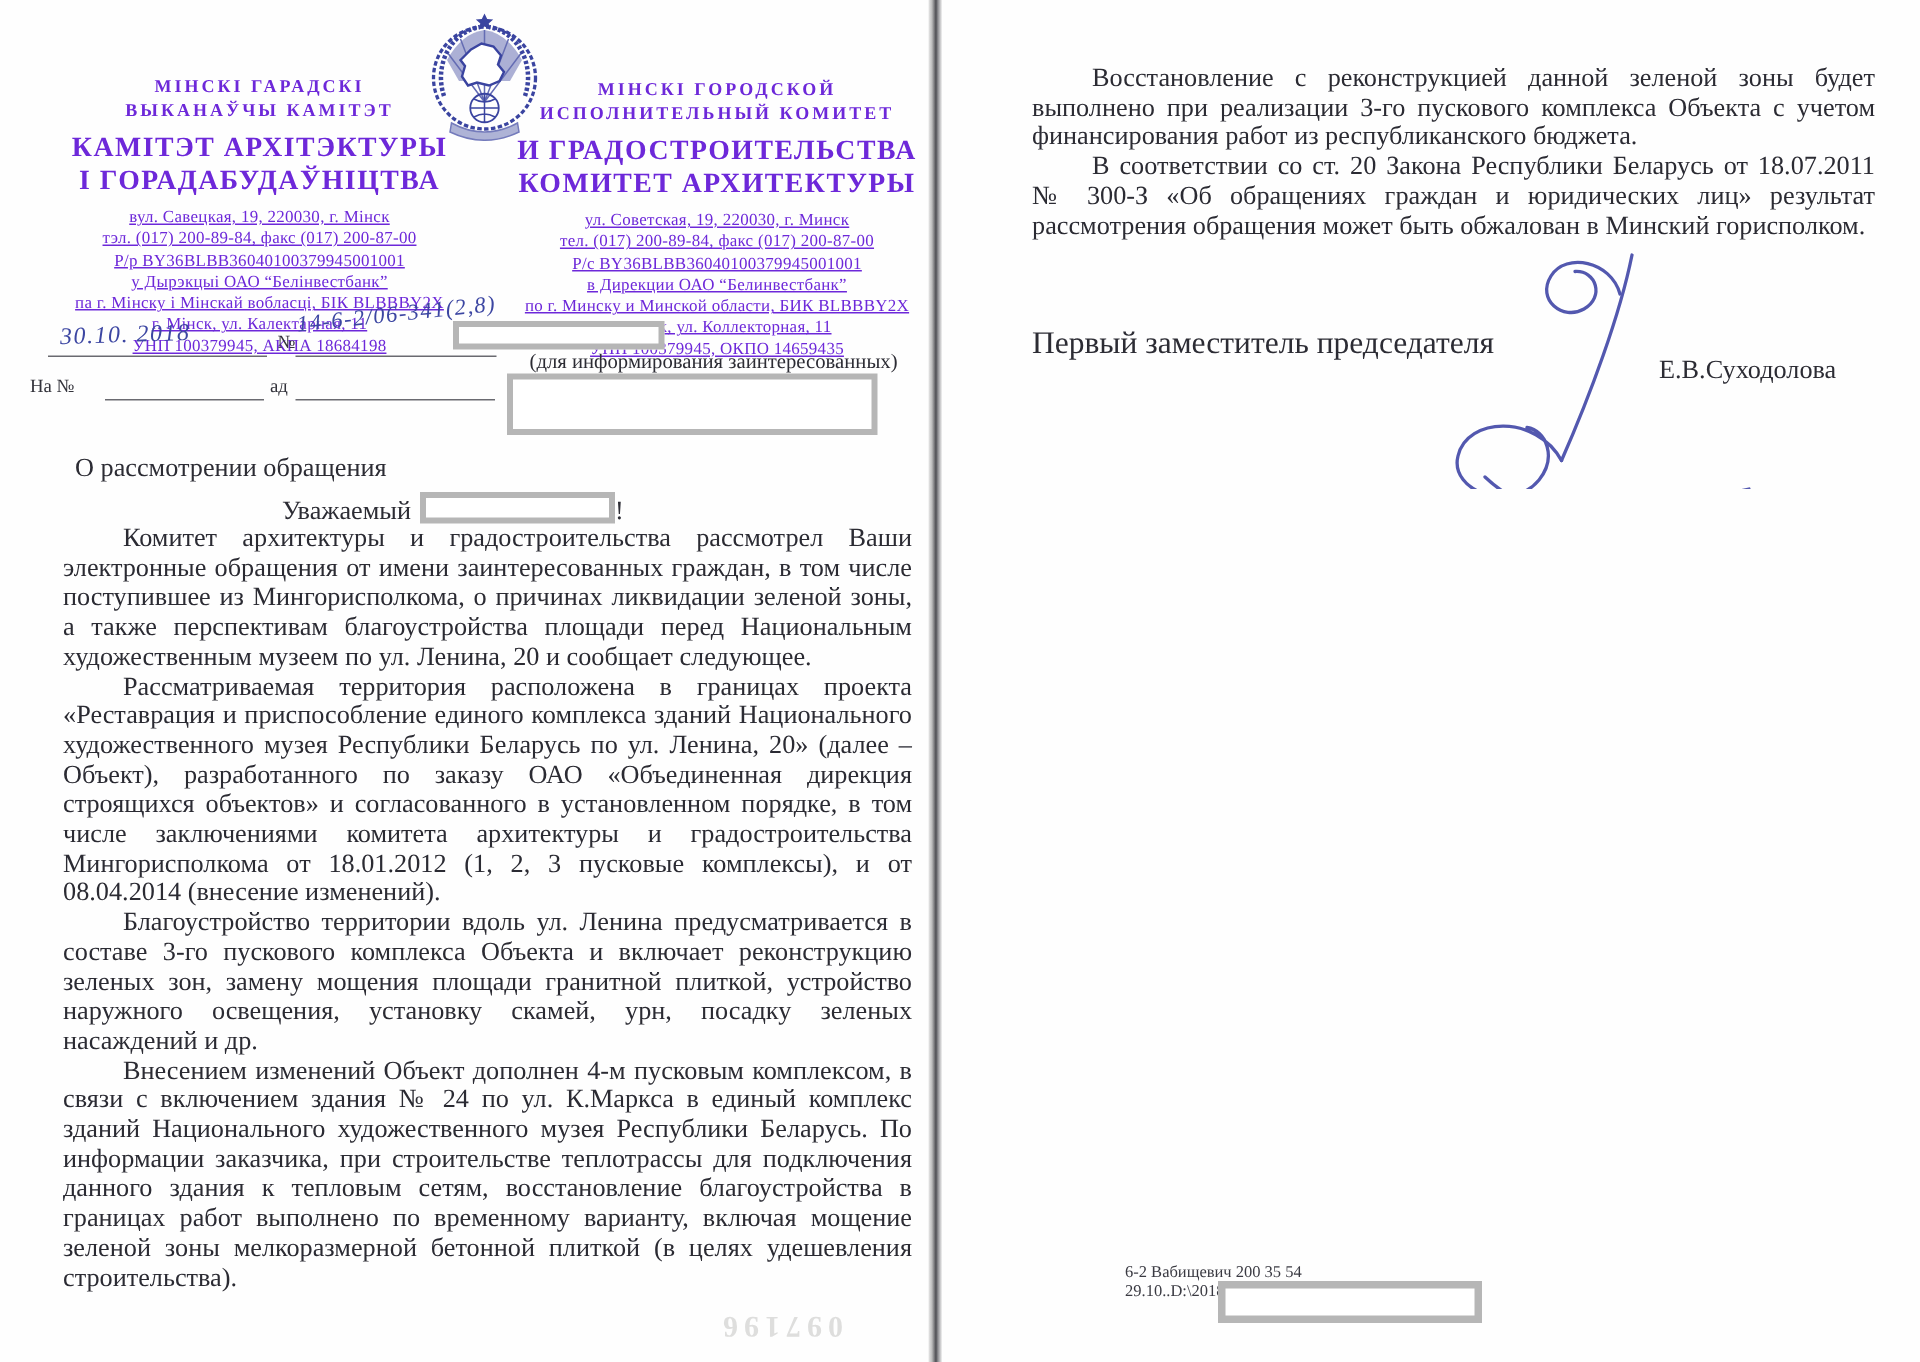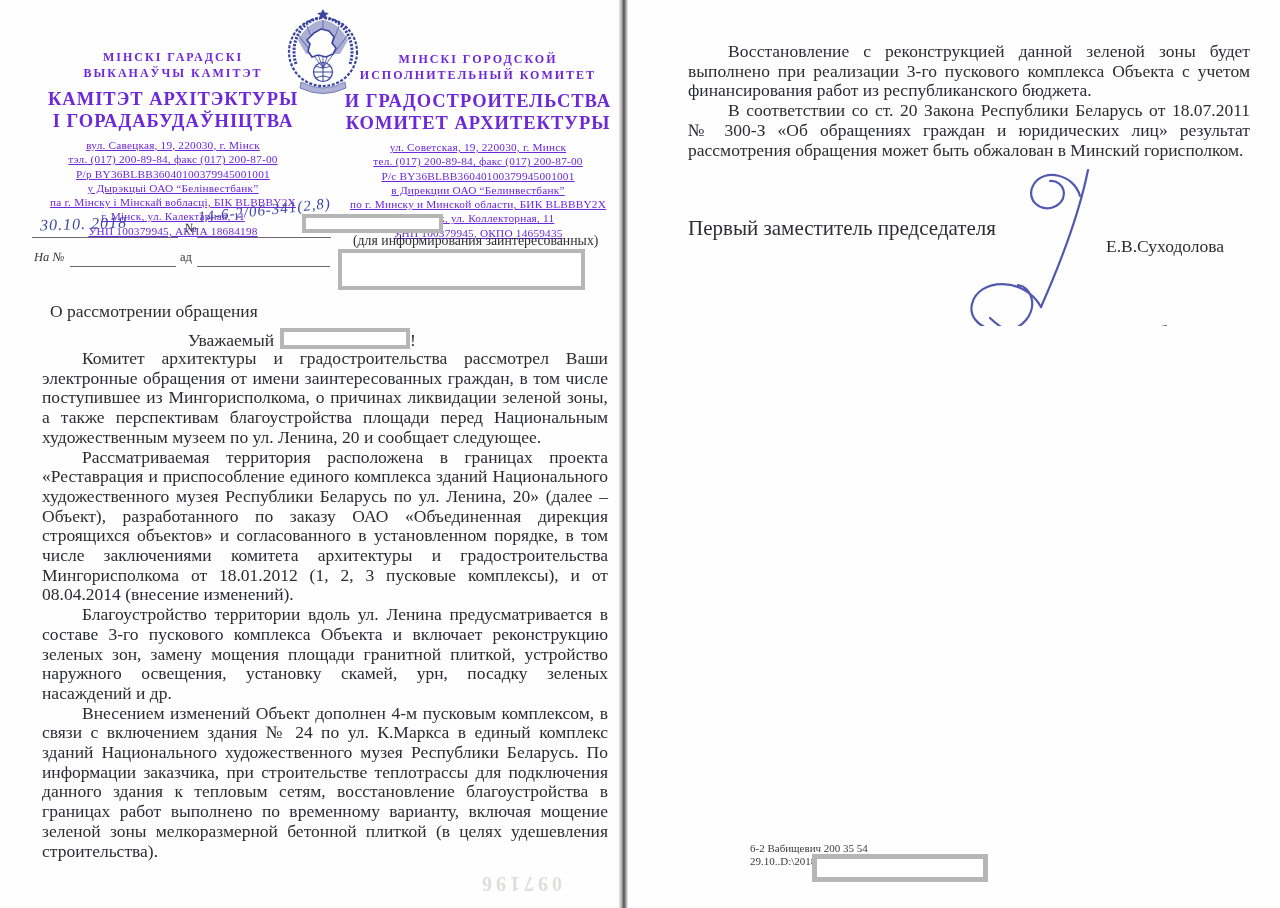--- a/index.html
+++ b/index.html
@@ -111,21 +111,21 @@
       <div class="hdr-addr">УНП 100379945, ОКПО 14659435</div>
     </div>
   </div>
 
   <span class="hw" style="left:40px;top:215px;transform:rotate(-2deg);">30.10. 2018</span>
   <div class="uline" style="left:32px;top:237px;width:146px;"></div>
   <span class="req-label" style="left:185px;top:221px;">№</span>
   <span class="hw" style="left:199px;top:209px;font-size:15px;transform:rotate(-6deg);transform-origin:left bottom;">14-6-2/06-341(2,8)</span>
   <div class="uline" style="left:197px;top:237px;width:134px;"></div>
 
-  <span class="req-label" style="left:34px;top:250px;font-style:italic;">На №</span>
+  <span class="req-label" style="left:20px;top:250px;">На №</span>
   <div class="uline" style="left:70px;top:266px;width:106px;"></div>
   <span class="req-label" style="left:180px;top:250px;">ад</span>
   <div class="uline" style="left:197px;top:266px;width:133px;"></div>
 
   <div class="redaction" style="left:302px;top:214px;width:133px;height:11px;"></div>
   <div id="info-note">(для информирования заинтересованных)</div>
   <div class="redaction" style="left:338px;top:249px;width:239px;height:33px;"></div>
 
   <div class="subject" id="subject-line">О рассмотрении обращения</div>
 

